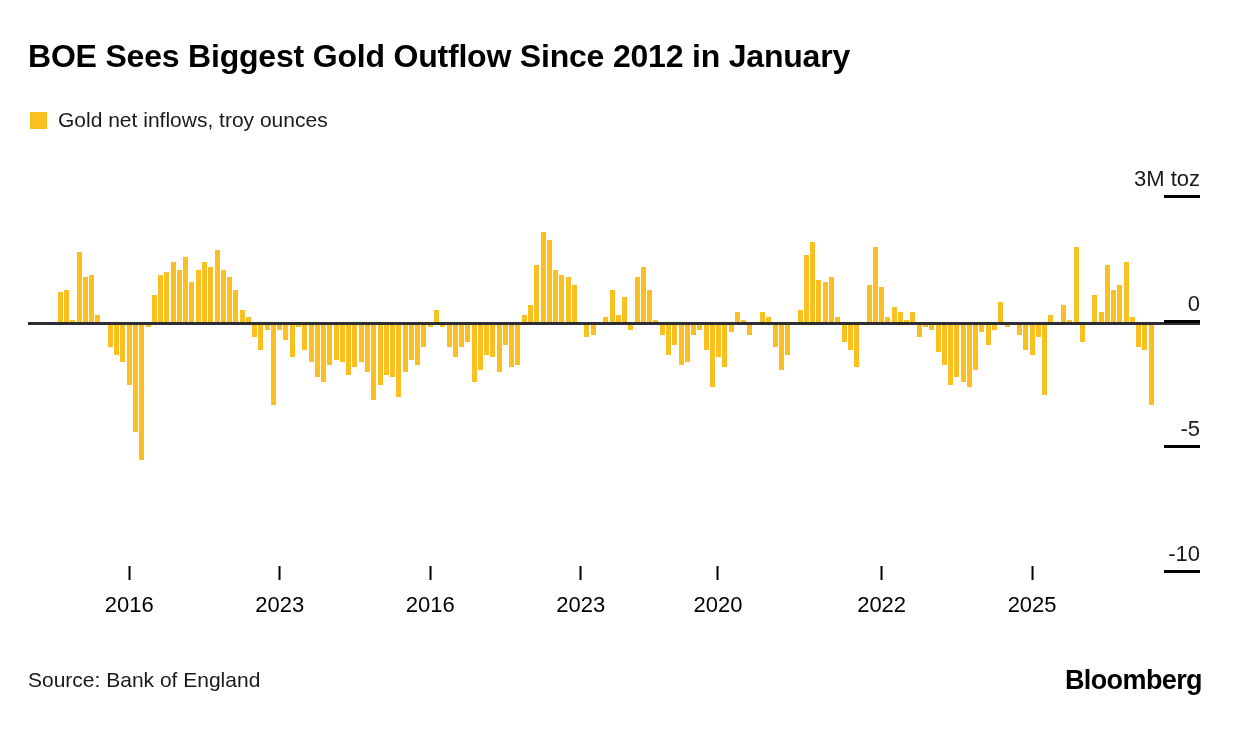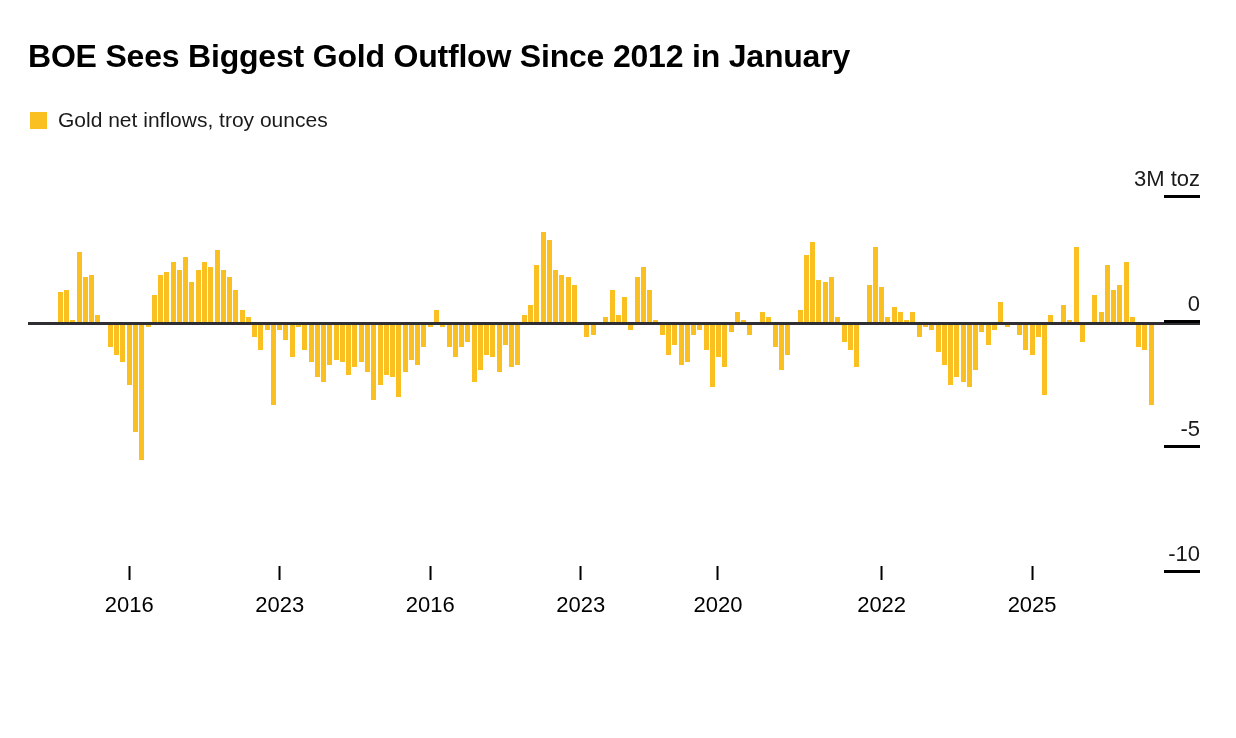--- a/index.html
+++ b/index.html
@@ -391,15 +391,17 @@
       <div class="x-tick" style="left: 853.64px;">
         <span class="x-tick-mark"></span>
         <span class="x-tick-label">2022</span>
       </div>
       <div class="x-tick" style="left: 1004.12px;">
         <span class="x-tick-mark"></span>
         <span class="x-tick-label">2025</span>
       </div>
     </div>
 
-
+  <div class="source-note">Source: Bank of England</div>
+
+  <div class="brand-logo">Bloomberg</div>
 
 </div>
 
 </body></html>

